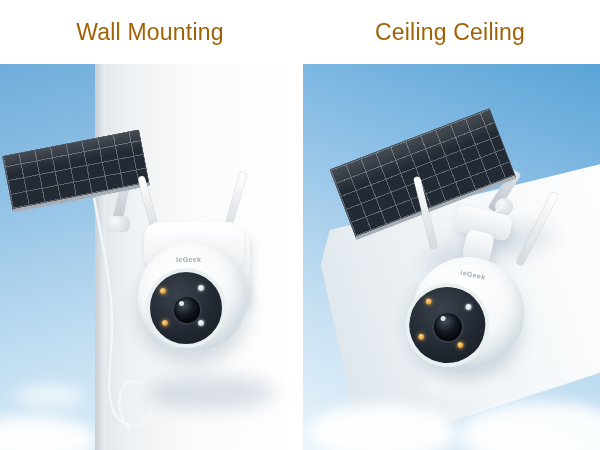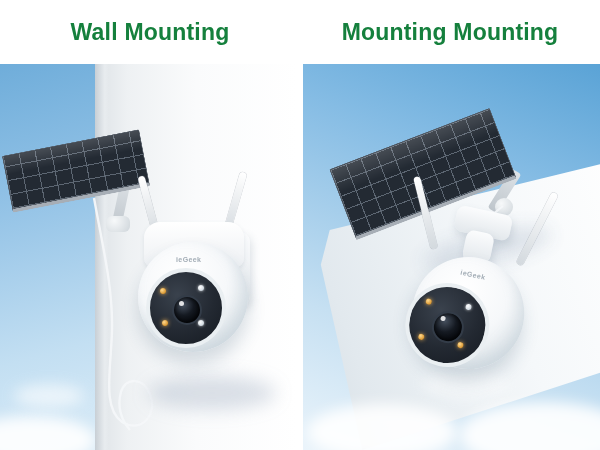--- a/index.html
+++ b/index.html
@@ -1,21 +1,21 @@
 <!DOCTYPE html>
 <html><head>
 <meta charset="utf-8">
 <style>
   html,body{margin:0;padding:0;background:#ffffff;}
   .stage{position:relative;width:600px;height:450px;background:#ffffff;overflow:hidden;
          font-family:"Liberation Sans",sans-serif;}
   
   .header{position:absolute;left:0;top:0;width:600px;height:64px;display:flex;background:#ffffff;}
   .title{width:300px;display:flex;align-items:center;justify-content:center;
-         font-size:23px;font-weight:700;color:#15803d;letter-spacing:.2px;}
+         font-size:23px;font-weight:400;color:#a16207;letter-spacing:.2px;}
   
   .panels{position:absolute;left:0;top:64px;width:600px;height:386px;}
   .panel{position:absolute;top:0;height:386px;overflow:hidden;}
   .panel-left{left:0;width:297px;}
   .panel-gap{position:absolute;left:297px;top:0;width:6px;height:386px;background:#ffffff;}
   .panel-right{left:303px;width:297px;}
   .abs{position:absolute;}
   
   .sky-l{inset:0;background:linear-gradient(165deg,#6fadda 0%,#92c2e6 30%,#c3dff2 65%,#e6f2fa 100%);}
   .sky-r{inset:0;background:linear-gradient(200deg,#5aa3d6 0%,#85bce4 28%,#c6e0f2 70%,#eaf4fb 100%);}
@@ -62,21 +62,21 @@
         background:linear-gradient(250deg,#ffffff 0%,#f5f8fa 40%,#e2e9ee 80%,#d4dde3 100%);}
   .wire{position:absolute;inset:0;pointer-events:none;}
 </style>
 </head>
 <body>
 
 <div class="stage">
 
   <div class="header">
     <div class="title">Wall Mounting</div>
-    <div class="title">Mounting Mounting</div>
+    <div class="title">Ceiling Ceiling</div>
   </div>
 
   <div class="panels">
 
     <div class="panel panel-left">
       <div class="abs sky-l"></div>
 
       <div class="abs cloud" style="left:-34px;bottom:-14px;width:130px;height:48px;"></div>
       <div class="abs cloud" style="left:14px;bottom:42px;width:70px;height:24px;opacity:.65;"></div>
 

